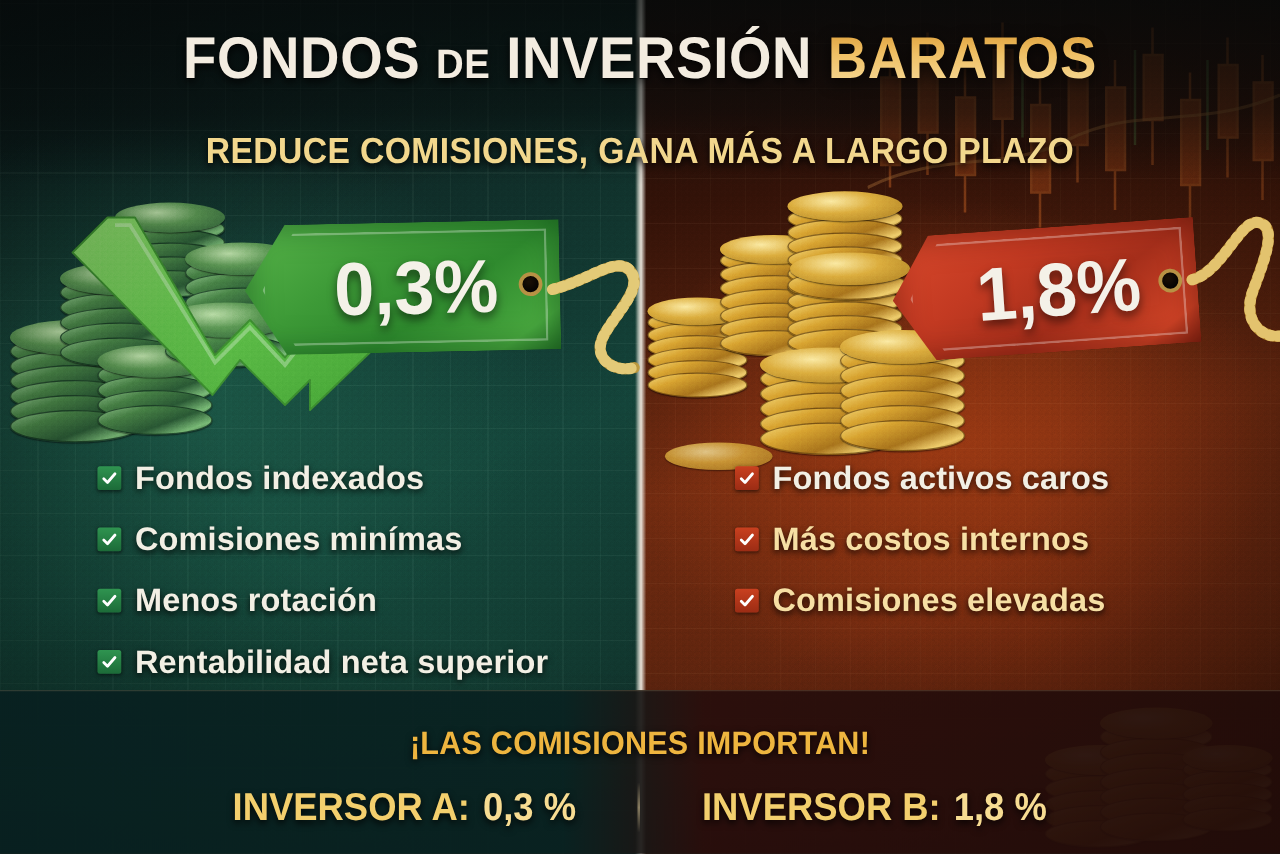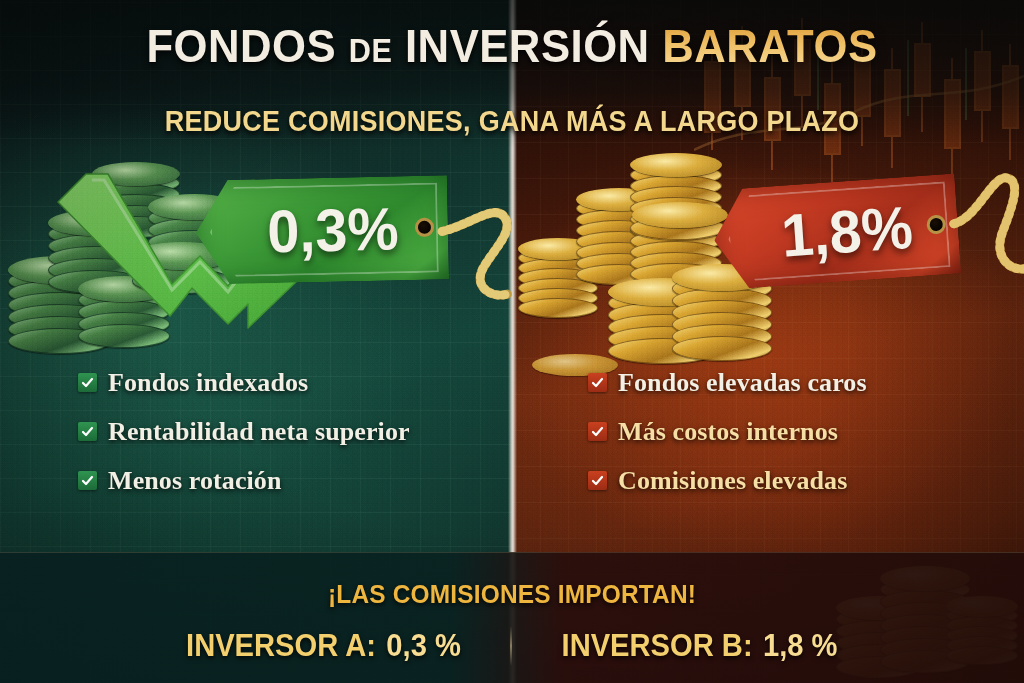--- a/index.html
+++ b/index.html
@@ -143,21 +143,21 @@
     position:absolute; width:19px; height:19px; border-radius:50%;
     background:radial-gradient(circle at 40% 35%, #1a0f05 0%, #050302 70%);
     border:3px solid rgba(214,170,80,.85);
   }
   .cord { position:absolute; pointer-events:none; }
 
   
   #arrow { position:absolute; left:52px; top:168px; width:250px; height:180px; }
 
   
-  .bullets { position:absolute;font-family:Liberation Serif, serif; }
+  .bullets { position:absolute; }
   .bullet-row { display:flex; align-items:center; height:49px; }
   .chk {
     width:19px; height:19px; border-radius:2px; margin-right:11px; flex:0 0 auto;
     display:flex; align-items:center; justify-content:center;
     box-shadow:0 1px 3px rgba(0,0,0,.5);
   }
   .chk-green { background:linear-gradient(180deg,#2f9450,#1c6b38); }
   .chk-red   { background:linear-gradient(180deg,#c9401f,#9c2c14); }
   .chk svg { display:block; }
   .bullet-text {
@@ -407,40 +407,48 @@
           </svg>
       </span>
       <span class="bullet-text cream">Fondos indexados</span>
     </div>
     <div class="bullet-row">
       <span class="chk chk-green">
         <svg width="13" height="13" viewBox="0 0 13 13">
             <path d="M2,7 L5,10 L11,3" fill="none" stroke="#ffffff" stroke-width="2.2" stroke-linecap="round" stroke-linejoin="round"></path>
           </svg>
       </span>
+      <span class="bullet-text cream">Comisiones minímas</span>
+    </div>
+    <div class="bullet-row">
+      <span class="chk chk-green">
+        <svg width="13" height="13" viewBox="0 0 13 13">
+            <path d="M2,7 L5,10 L11,3" fill="none" stroke="#ffffff" stroke-width="2.2" stroke-linecap="round" stroke-linejoin="round"></path>
+          </svg>
+      </span>
+      <span class="bullet-text cream">Menos rotación</span>
+    </div>
+    <div class="bullet-row">
+      <span class="chk chk-green">
+        <svg width="13" height="13" viewBox="0 0 13 13">
+            <path d="M2,7 L5,10 L11,3" fill="none" stroke="#ffffff" stroke-width="2.2" stroke-linecap="round" stroke-linejoin="round"></path>
+          </svg>
+      </span>
       <span class="bullet-text cream">Rentabilidad neta superior</span>
     </div>
-    <div class="bullet-row">
-      <span class="chk chk-green">
-        <svg width="13" height="13" viewBox="0 0 13 13">
-            <path d="M2,7 L5,10 L11,3" fill="none" stroke="#ffffff" stroke-width="2.2" stroke-linecap="round" stroke-linejoin="round"></path>
-          </svg>
-      </span>
-      <span class="bullet-text cream">Menos rotación</span>
-    </div>
   </div>
 
   <div class="bullets" id="bullets-right" style="left:588px; top:358px;">
     <div class="bullet-row">
       <span class="chk chk-red">
         <svg width="13" height="13" viewBox="0 0 13 13">
             <path d="M2,7 L5,10 L11,3" fill="none" stroke="#ffffff" stroke-width="2.2" stroke-linecap="round" stroke-linejoin="round"></path>
           </svg>
       </span>
-      <span class="bullet-text cream">Fondos elevadas caros</span>
+      <span class="bullet-text cream">Fondos activos caros</span>
     </div>
     <div class="bullet-row">
       <span class="chk chk-red">
         <svg width="13" height="13" viewBox="0 0 13 13">
             <path d="M2,7 L5,10 L11,3" fill="none" stroke="#ffffff" stroke-width="2.2" stroke-linecap="round" stroke-linejoin="round"></path>
           </svg>
       </span>
       <span class="bullet-text sand">Más costos internos</span>
     </div>
     <div class="bullet-row">

